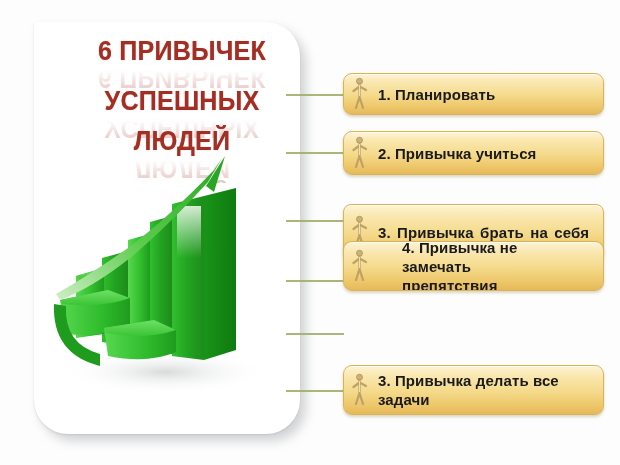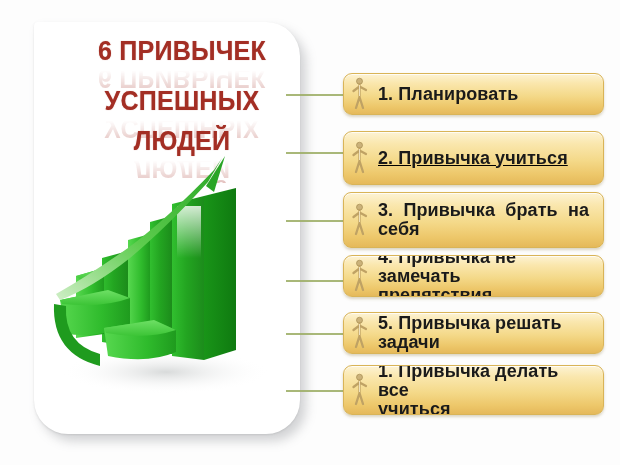--- a/index.html
+++ b/index.html
@@ -112,21 +112,21 @@
     height: 100%;
     display: flex;
     align-items: center;
     justify-content: center;
   }
   .habit-text {
     flex: 1 1 auto;
     padding-right: 14px;
     font-family: "Liberation Sans", sans-serif;
     font-weight: bold;
-    font-size: 18px;
+    font-size: 15px;
     line-height: 19px;
     color: #1a1a1a;
     letter-spacing: 0.1px;
   }
   .just { text-align: justify; }
   .just > span { display: block; }
   .just .ln1 { text-align: justify; text-align-last: justify; }
 </style>
 </head>
 <body>
@@ -250,86 +250,74 @@
         <g fill="#cbb27a" stroke="#9d8348" stroke-width="0.6">
           <circle cx="8.5" cy="4.2" r="3"></circle>
           <path d="M8.5 7 L8.5 20 M8.5 9.5 L2.5 14 M8.5 9.5 L15 13 M8.5 20 L5 31 M8.5 20 L12 31" stroke="#bfa264" stroke-width="2.3" fill="none" stroke-linecap="round"></path>
         </g>
         <path d="M8.5 8 L8.5 19" stroke="#fff8e2" stroke-width="0.9" opacity="0.8"></path>
       </svg>
     </span>
     <span class="habit-text">1. Планировать</span>
   </div>
 
-  <div class="habit-box" style="top:131px; height:54px;text-decoration:underline;">
+  <div class="habit-box" style="top:131px; height:44px;">
     <span class="habit-icon">
       <svg width="20" height="34" viewBox="0 0 20 34" xmlns="http://www.w3.org/2000/svg">
         <g fill="#cbb27a" stroke="#9d8348" stroke-width="0.6">
           <circle cx="8.5" cy="4.2" r="3"></circle>
           <path d="M8.5 7 L8.5 20 M8.5 9.5 L2.5 14 M8.5 9.5 L15 13 M8.5 20 L5 31 M8.5 20 L12 31" stroke="#bfa264" stroke-width="2.3" fill="none" stroke-linecap="round"></path>
         </g>
         <path d="M8.5 8 L8.5 19" stroke="#fff8e2" stroke-width="0.9" opacity="0.8"></path>
       </svg>
     </span>
     <span class="habit-text">2. Привычка учиться</span>
   </div>
 
-  <div class="habit-box" style="top:192px; height:56px;border-radius:8px;">
+  <div class="habit-box" style="top:204px; height:56px;border-radius:8px;">
     <span class="habit-icon">
       <svg width="20" height="34" viewBox="0 0 20 34" xmlns="http://www.w3.org/2000/svg">
         <g fill="#cbb27a" stroke="#9d8348" stroke-width="0.6">
           <circle cx="8.5" cy="4.2" r="3"></circle>
           <path d="M8.5 7 L8.5 20 M8.5 9.5 L2.5 14 M8.5 9.5 L15 13 M8.5 20 L5 31 M8.5 20 L12 31" stroke="#bfa264" stroke-width="2.3" fill="none" stroke-linecap="round"></path>
         </g>
         <path d="M8.5 8 L8.5 19" stroke="#fff8e2" stroke-width="0.9" opacity="0.8"></path>
       </svg>
     </span>
     <span class="habit-text just">
       <span class="ln1">3. Привычка брать на себя</span>
     </span>
   </div>
 
-  <div class="habit-box" style="top:255px; height:42px;">
+  <div class="habit-box" style="top:241px; height:50px;gap:24px;">
     <span class="habit-icon">
       <svg width="20" height="34" viewBox="0 0 20 34" xmlns="http://www.w3.org/2000/svg">
         <g fill="#cbb27a" stroke="#9d8348" stroke-width="0.6">
           <circle cx="8.5" cy="4.2" r="3"></circle>
           <path d="M8.5 7 L8.5 20 M8.5 9.5 L2.5 14 M8.5 9.5 L15 13 M8.5 20 L5 31 M8.5 20 L12 31" stroke="#bfa264" stroke-width="2.3" fill="none" stroke-linecap="round"></path>
         </g>
         <path d="M8.5 8 L8.5 19" stroke="#fff8e2" stroke-width="0.9" opacity="0.8"></path>
       </svg>
     </span>
     <span class="habit-text">
       <span style="display:block">4. Привычка не замечать</span>
       <span style="display:block">препятствия</span>
     </span>
   </div>
 
-  <div class="habit-box" style="top:312px; height:42px;">
-    <span class="habit-icon">
-      <svg width="20" height="34" viewBox="0 0 20 34" xmlns="http://www.w3.org/2000/svg">
-        <g fill="#cbb27a" stroke="#9d8348" stroke-width="0.6">
-          <circle cx="8.5" cy="4.2" r="3"></circle>
-          <path d="M8.5 7 L8.5 20 M8.5 9.5 L2.5 14 M8.5 9.5 L15 13 M8.5 20 L5 31 M8.5 20 L12 31" stroke="#bfa264" stroke-width="2.3" fill="none" stroke-linecap="round"></path>
-        </g>
-        <path d="M8.5 8 L8.5 19" stroke="#fff8e2" stroke-width="0.9" opacity="0.8"></path>
-      </svg>
-    </span>
-    <span class="habit-text">5. Привычка решать задачи</span>
-  </div>
 
   <div class="habit-box" style="top:365px; height:50px;">
     <span class="habit-icon">
       <svg width="20" height="34" viewBox="0 0 20 34" xmlns="http://www.w3.org/2000/svg">
         <g fill="#cbb27a" stroke="#9d8348" stroke-width="0.6">
           <circle cx="8.5" cy="4.2" r="3"></circle>
           <path d="M8.5 7 L8.5 20 M8.5 9.5 L2.5 14 M8.5 9.5 L15 13 M8.5 20 L5 31 M8.5 20 L12 31" stroke="#bfa264" stroke-width="2.3" fill="none" stroke-linecap="round"></path>
         </g>
         <path d="M8.5 8 L8.5 19" stroke="#fff8e2" stroke-width="0.9" opacity="0.8"></path>
       </svg>
     </span>
     <span class="habit-text">
-      <span style="display:block">1. Привычка делать все</span>
-      <span style="display:block">учиться</span>
+      <span style="display:block">3. Привычка делать все</span>
+      <span style="display:block">задачи</span>
     </span>
   </div>
 
 </div>
 
 </body></html>

